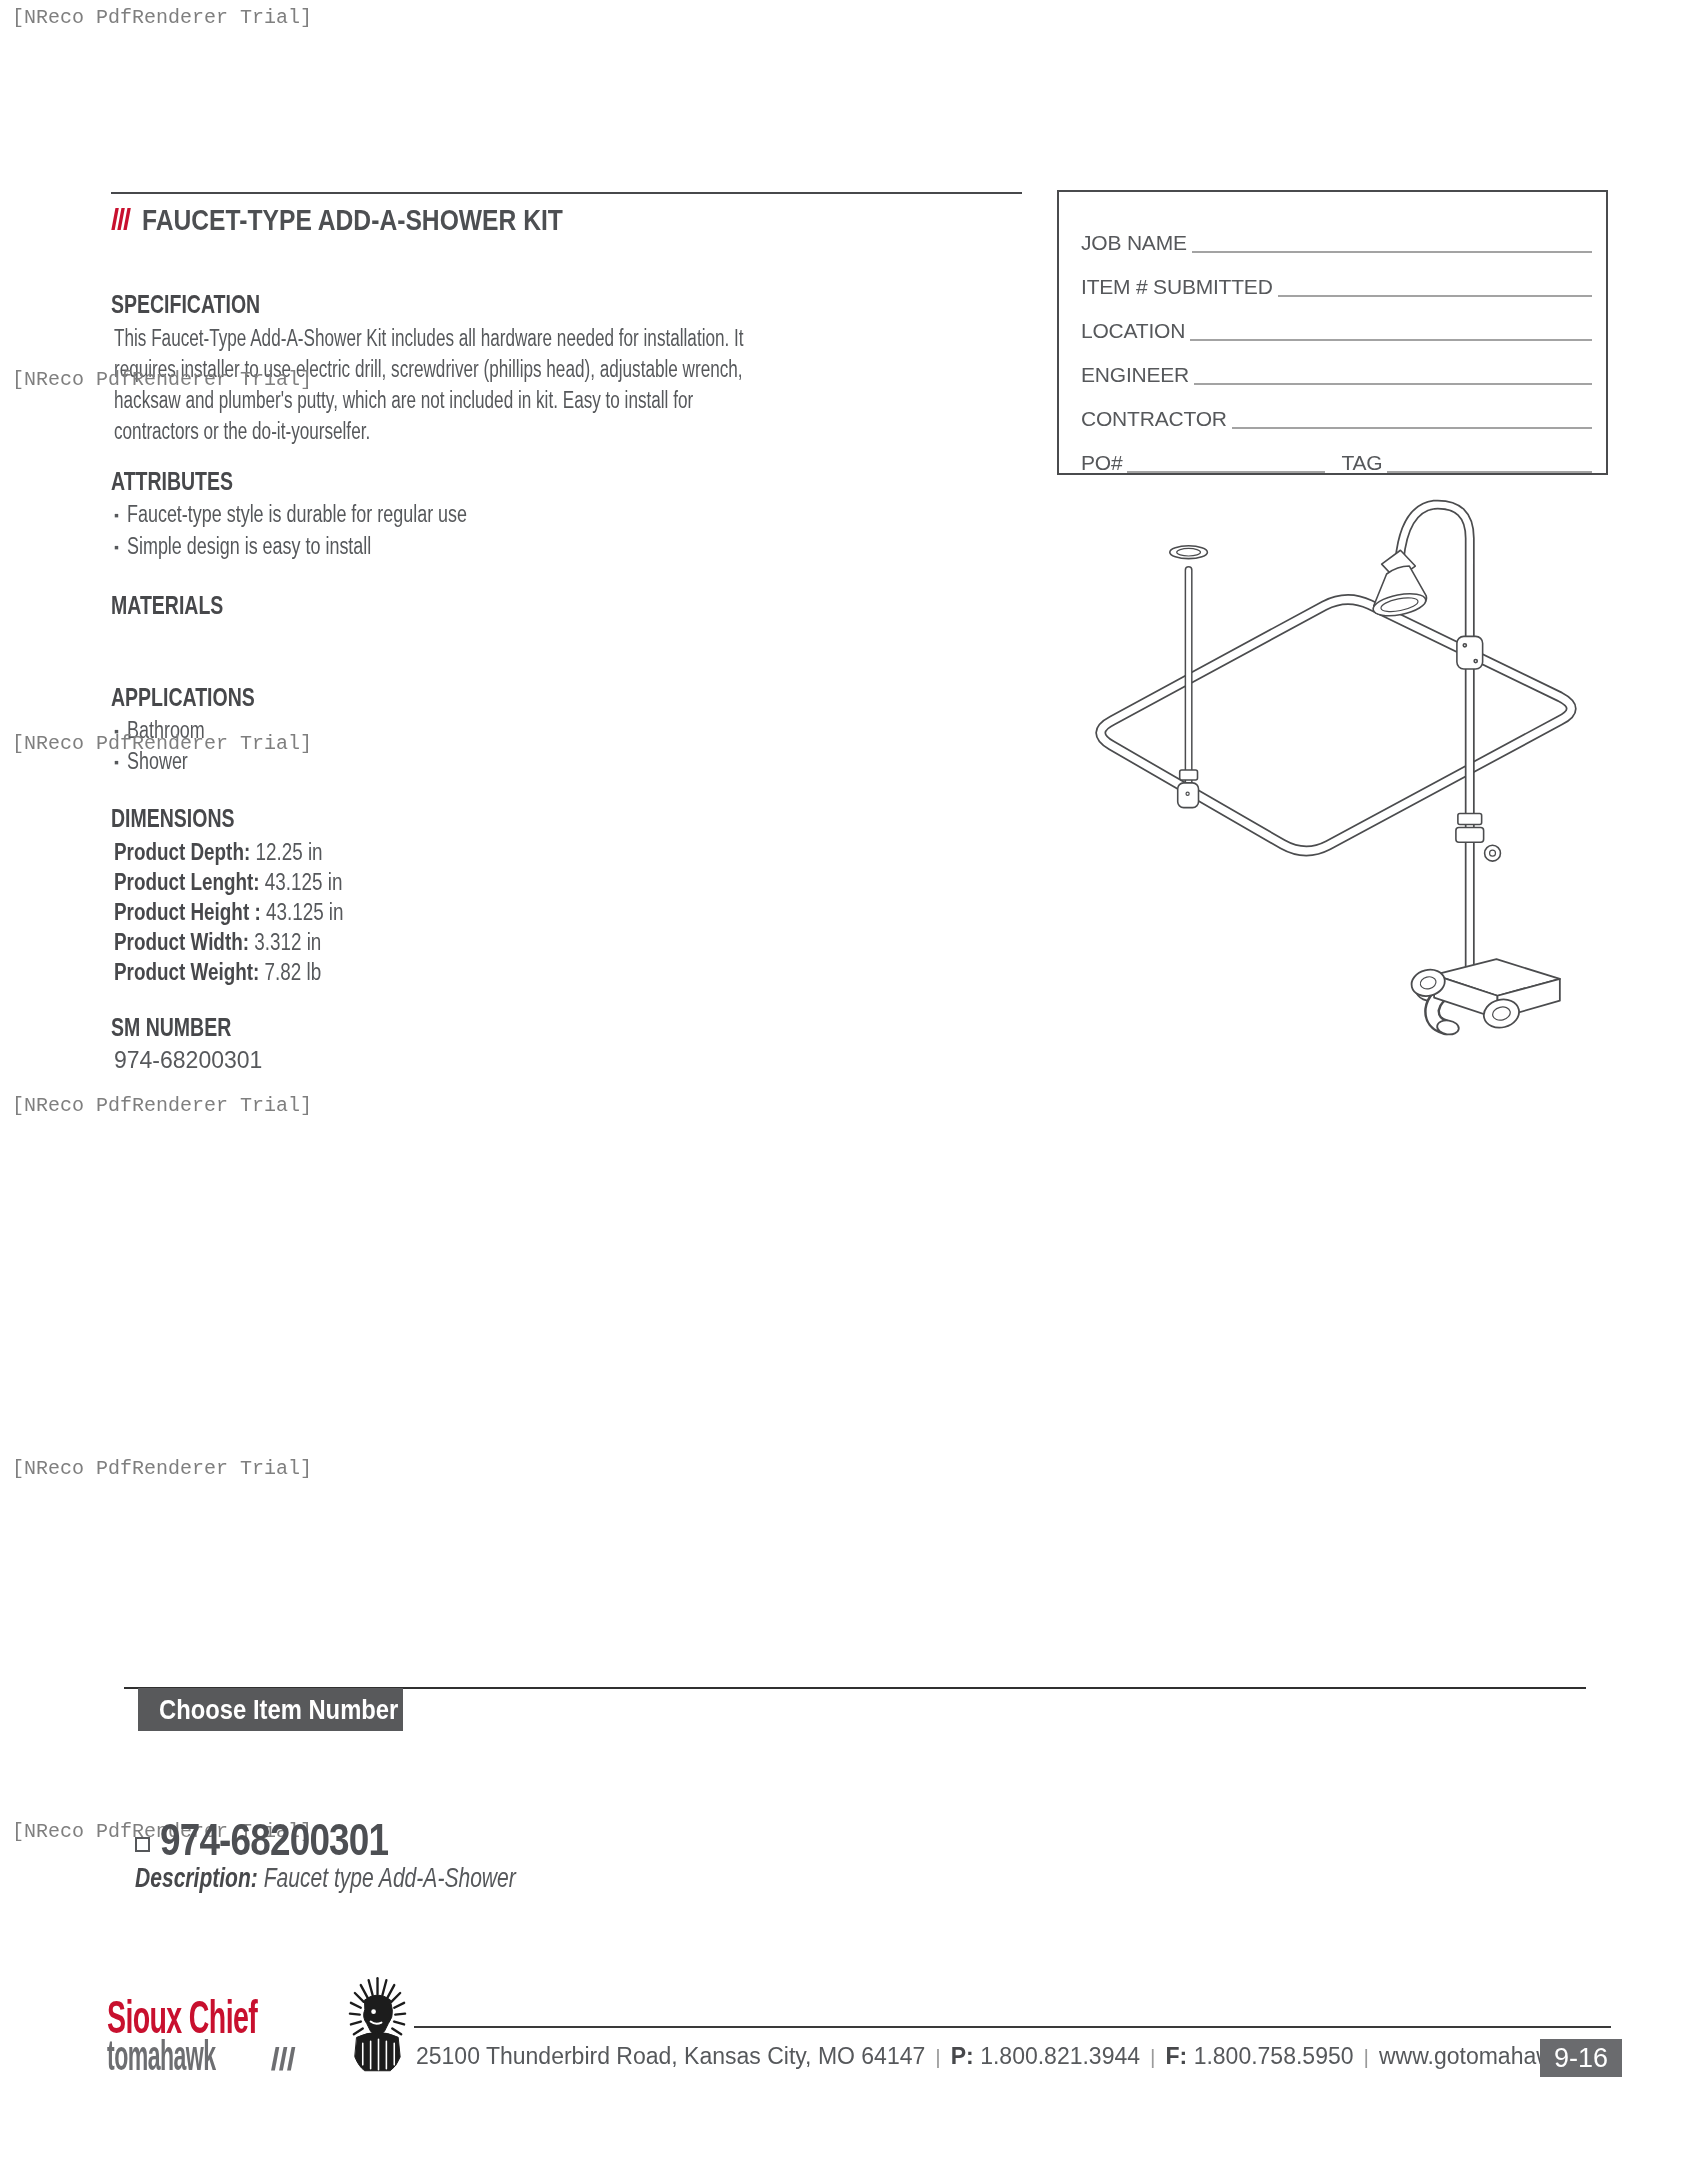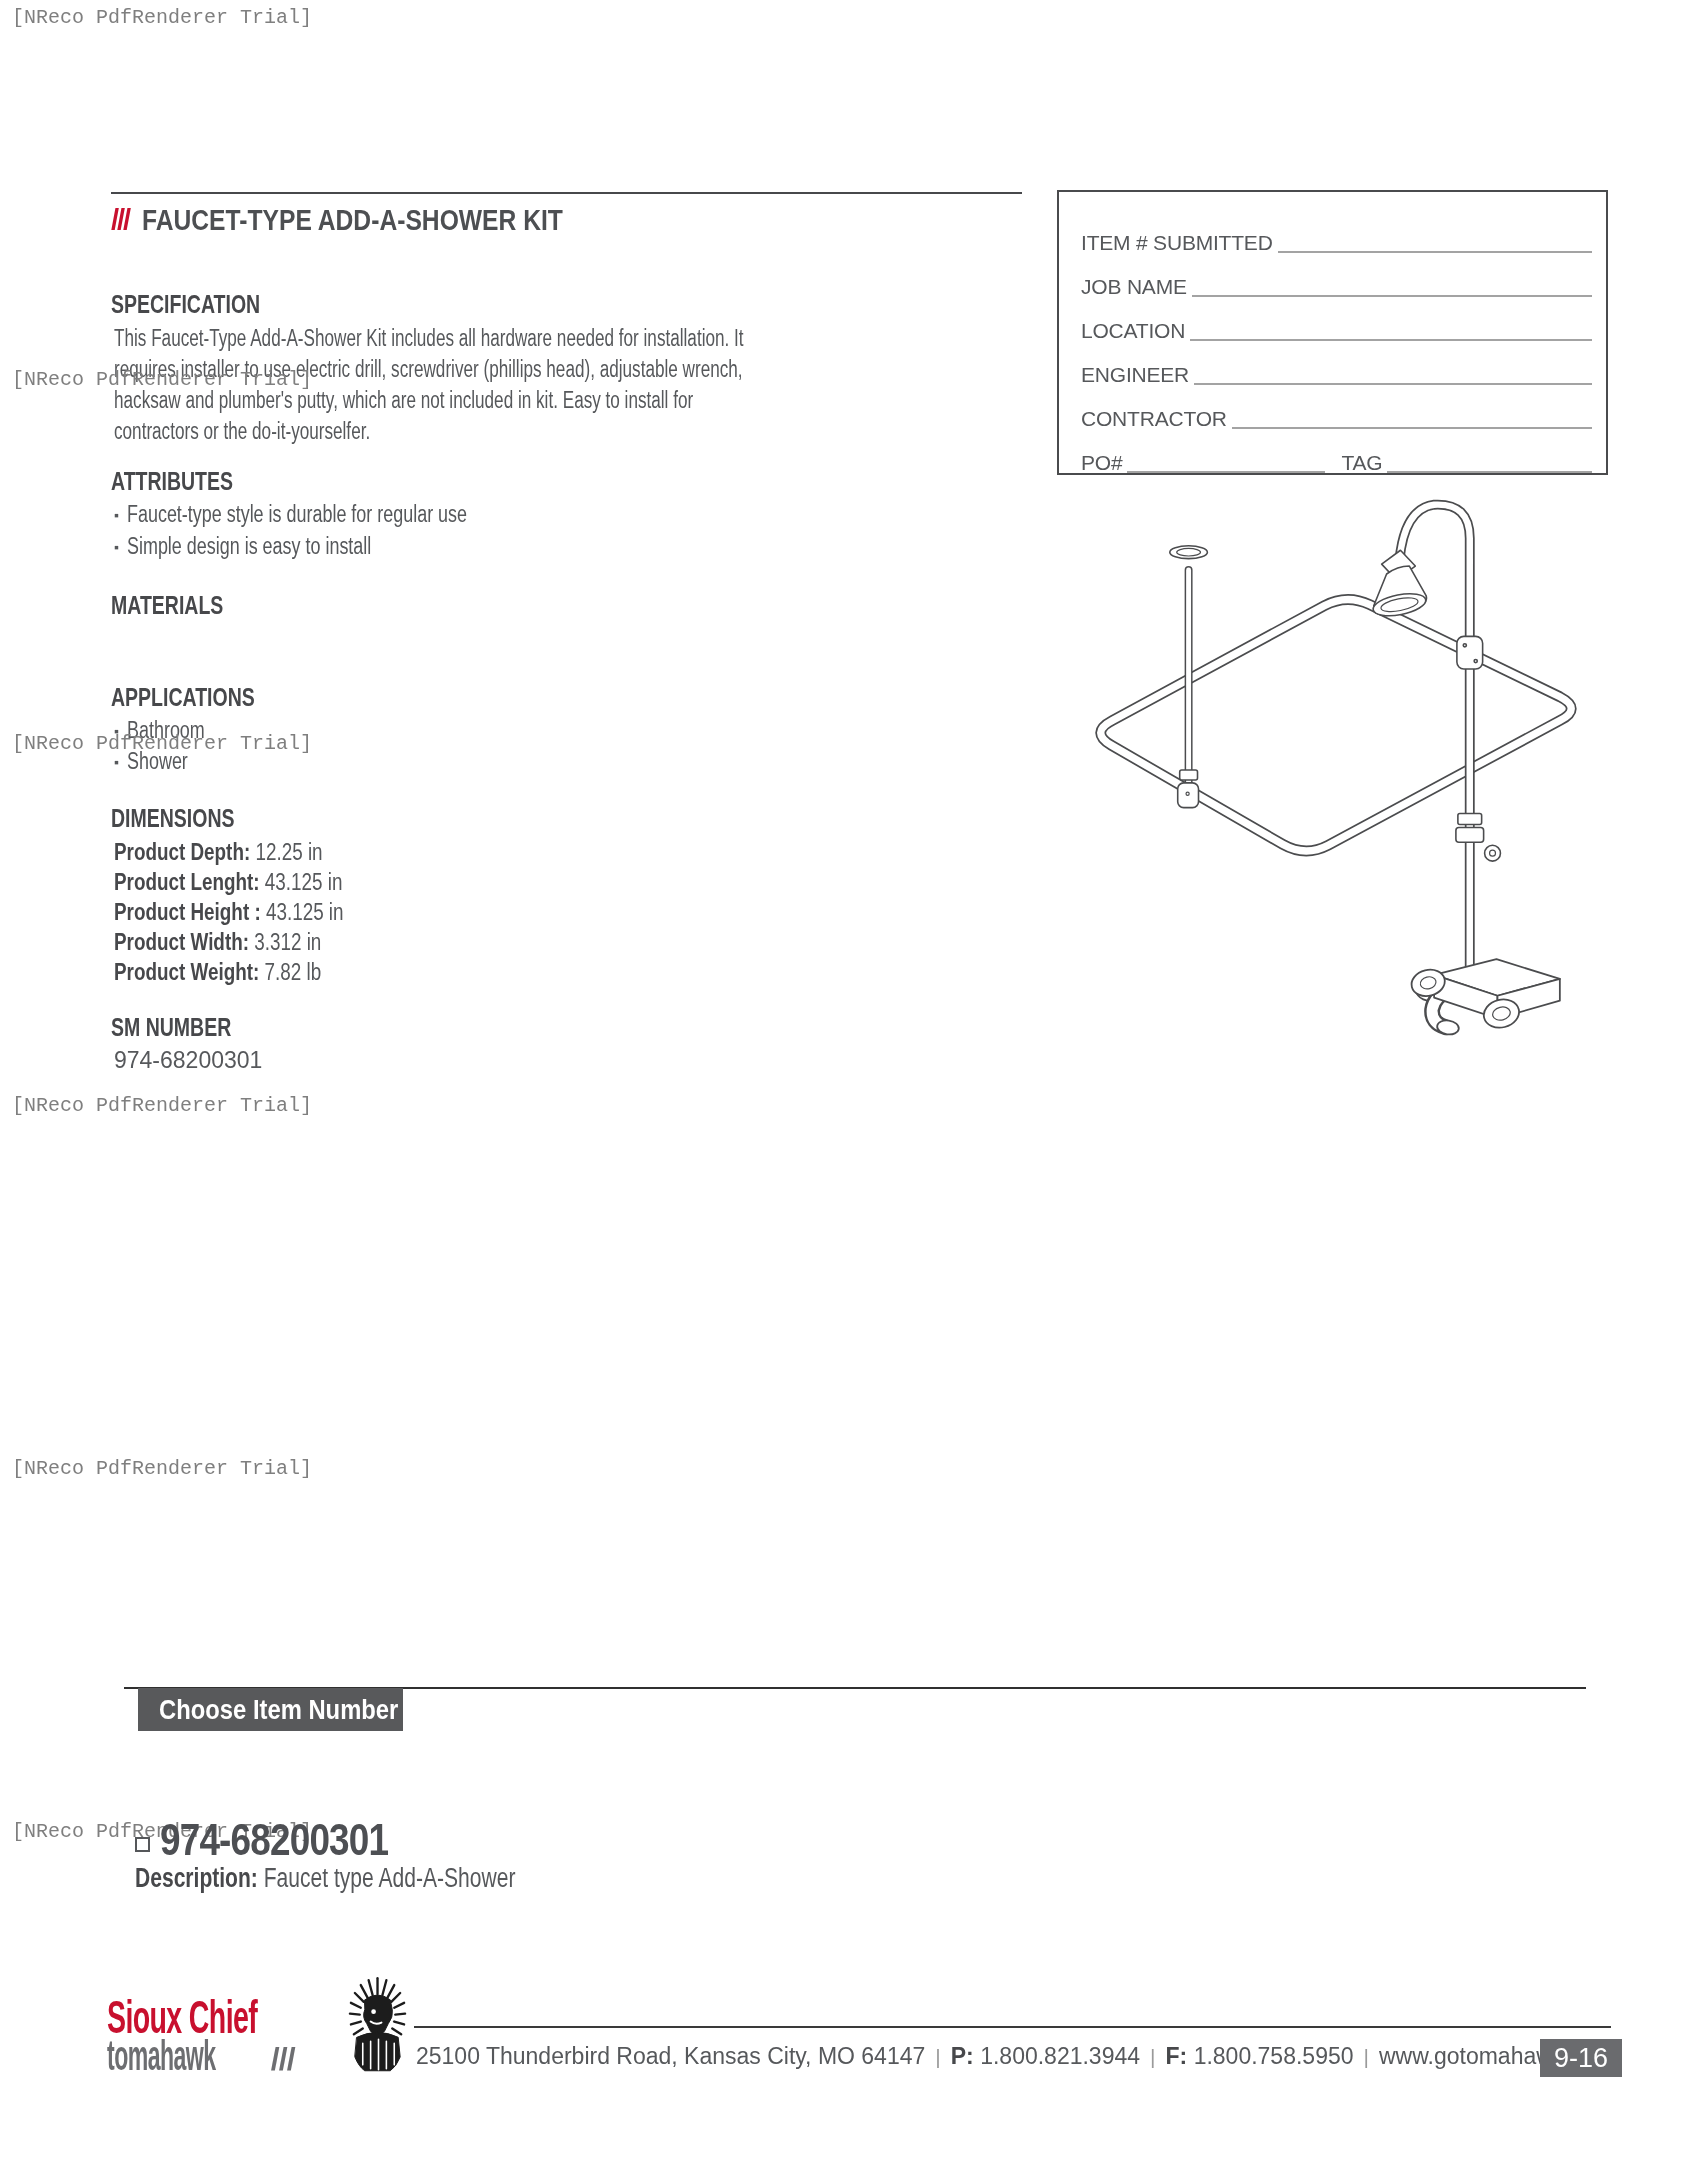--- a/index.html
+++ b/index.html
@@ -25,21 +25,21 @@
   .frow{display:flex;align-items:flex-end;height:44px;padding-bottom:7px;box-sizing:border-box;}
   .frow .lab{font-size:21px;color:#56585b;letter-spacing:-0.2px;white-space:nowrap;line-height:1;}
   .fl{border-bottom:2px solid #a3a3a3;height:4px;flex:1;margin-left:5px;}
   .fl.po{flex:0 0 198px;} .frow .lab.tag{margin-left:16px;}
   
   .choose-rule{border-top:2px solid #303030;height:0;}
   .choose-bar{background:#58595b;height:43px;line-height:43px;padding-left:21px;box-sizing:border-box;margin-left:14px;}
   .choose-bar span{color:#fff;font-size:28px;font-weight:bold;}
   .chk{width:15px;height:15px;border:2px solid #55575a;background:#fff;box-sizing:border-box;}
   .itemnum{font-size:45px;font-weight:bold;color:#4d4f53;letter-spacing:-1px;}
-  .desc{font-size:27px;color:#56585b;}
+  .desc{font-size:27px;color:#56585b;font-style:italic;}
   .desc b{color:#47484b;}
   
   .brand-top{font-size:46px;font-weight:bold;color:#c8102e;letter-spacing:-1px;}
   .brand-bot{font-size:42px;font-weight:bold;color:#6d6e71;letter-spacing:-1px;}
   .addr{font-size:23px;color:#56585b;white-space:nowrap;}
   .addr b{color:#47484b;}
   .addr .sep{color:#9a9a9a;padding:0 10px;font-size:21px;}
   .badge{background:#6a6b6e;color:#fff;font-size:27px;text-align:center;line-height:38px;}
 </style>
 </head>
@@ -55,25 +55,25 @@
   <div class="wm" style="top:1820px">[NReco PdfRenderer Trial]</div>
 
   <div class="abs rule" style="left:111px;top:192px;width:911px"></div>
   <div class="abs" style="left:111px;top:204px;z-index:2">
     <span class="kit-head slashes">///</span>
     <span class="kit-head cx cx85" style="margin-left:8px">FAUCET-TYPE ADD-A-SHOWER KIT</span>
   </div>
 
   <div class="abs fbox" style="left:1057px;top:190px;width:551px;height:285px">
     <div class="frow">
+      <span class="lab">JOB NAME</span>
+      <span class="fl"></span>
+    </div>
+    <div class="frow">
       <span class="lab">ITEM # SUBMITTED</span>
-      <span class="fl"></span>
-    </div>
-    <div class="frow">
-      <span class="lab">JOB NAME</span>
       <span class="fl"></span>
     </div>
     <div class="frow">
       <span class="lab">LOCATION</span>
       <span class="fl"></span>
     </div>
     <div class="frow">
       <span class="lab">ENGINEER</span>
       <span class="fl"></span>
     </div>

